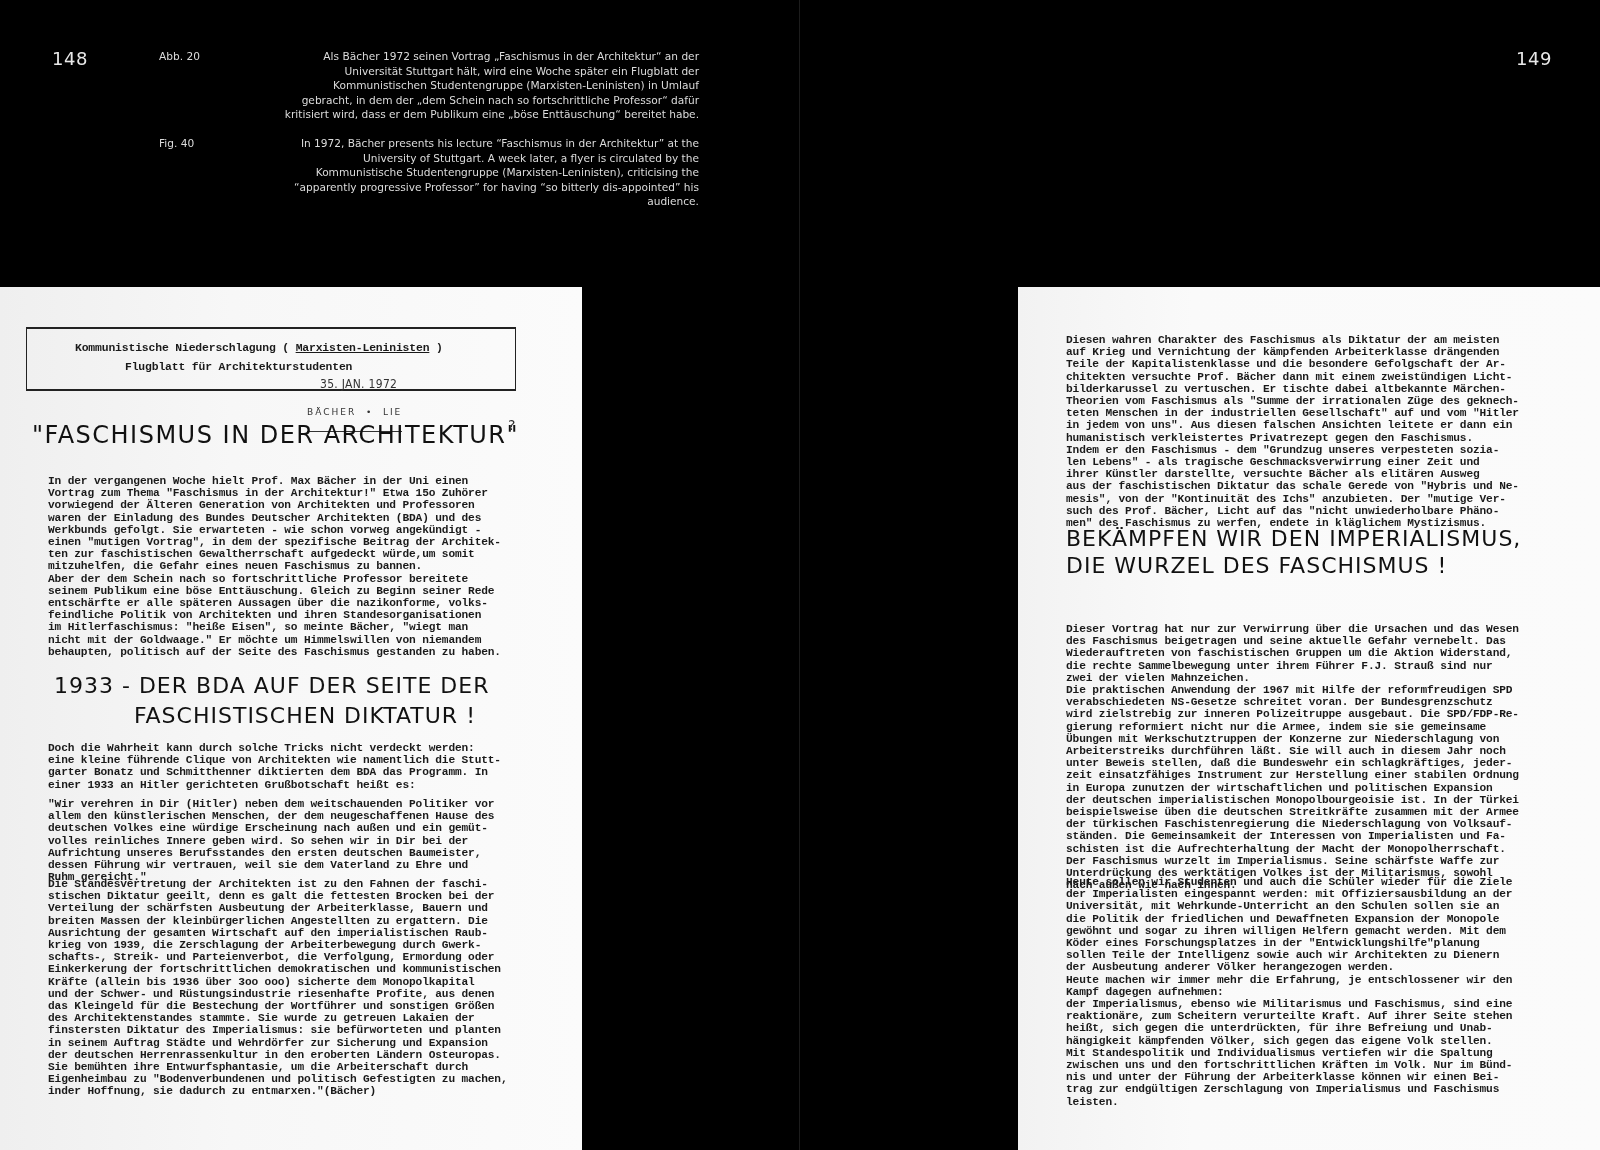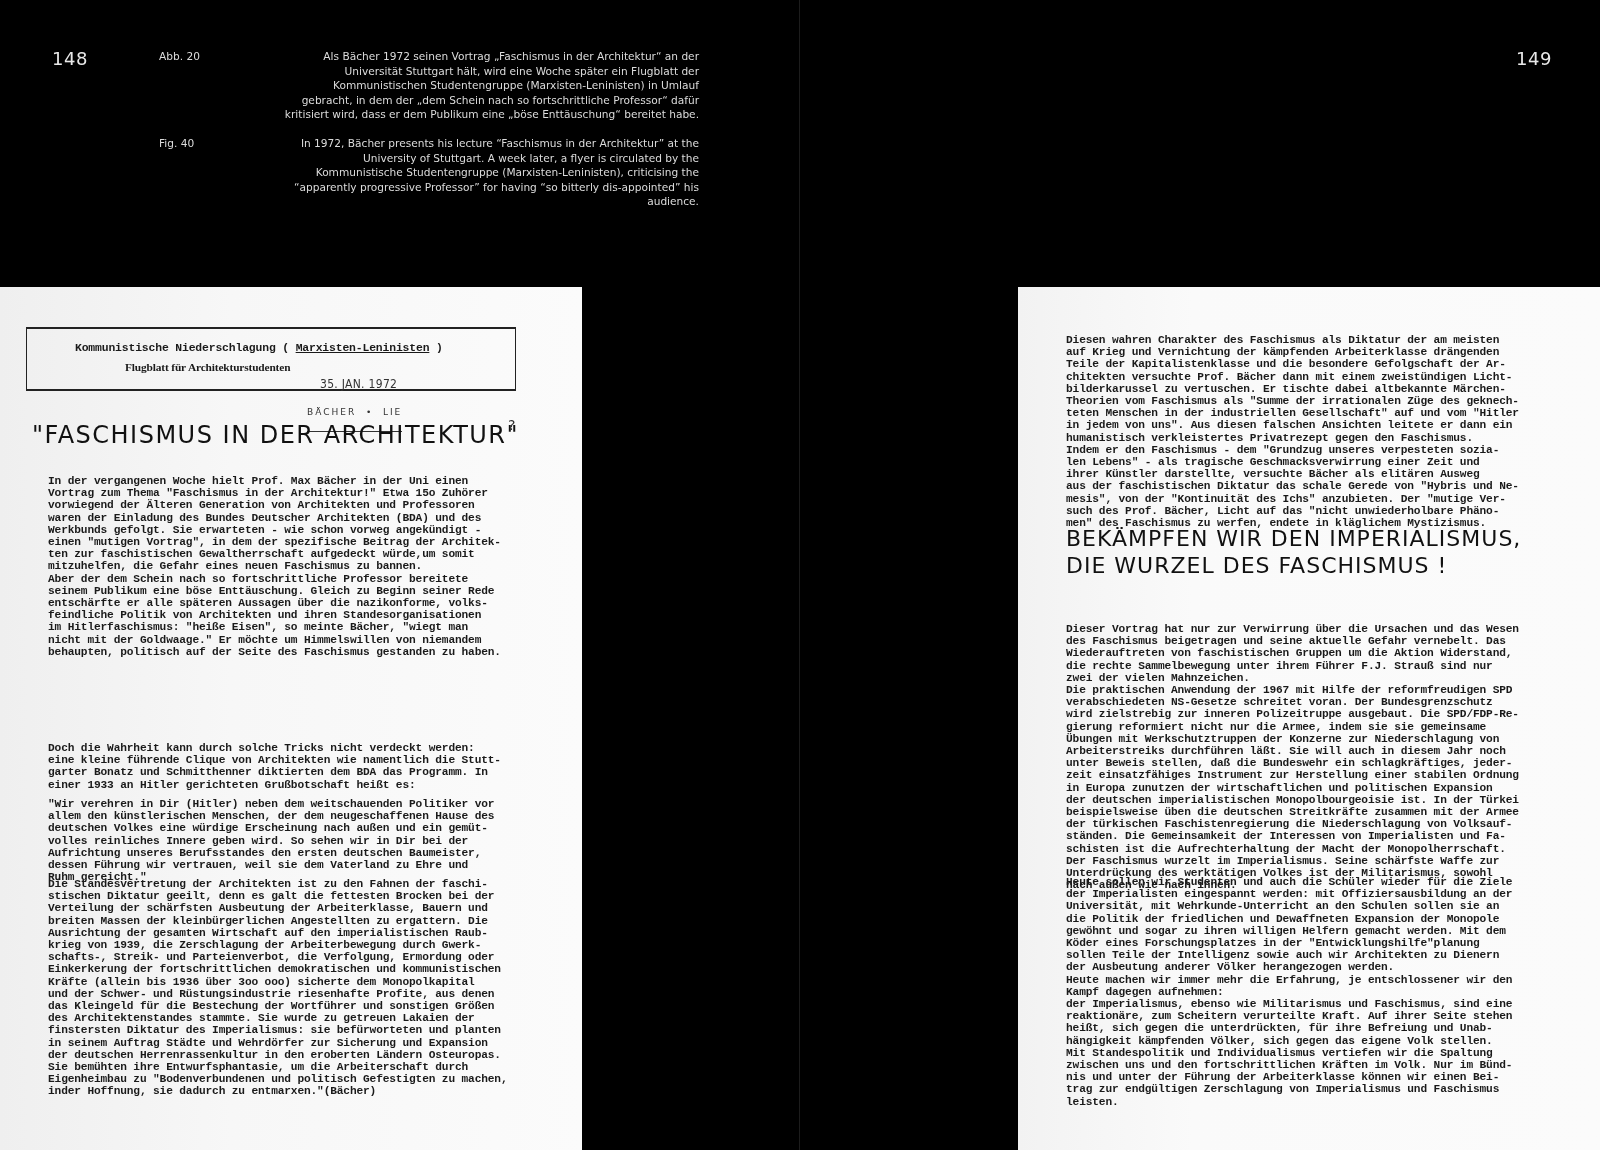--- a/index.html
+++ b/index.html
@@ -23,21 +23,21 @@
       color:#111;
     }
     .sheet.left { left:0; width:582px; }
     .sheet.right { left:1018px; width:582px; background:linear-gradient(90deg,#f2f2f2 0%,#fafafa 30%,#fbfbfb 100%); }
 
     .tw { font-family:"Liberation Mono","DejaVu Sans Mono", monospace; font-weight:bold; font-size:11.2px; line-height:12.2px; letter-spacing:-0.15px; white-space:pre; color:#1a1a1a; }
     .hand { font-family:"DejaVu Sans", sans-serif; font-weight:normal; color:#111; white-space:pre; letter-spacing:1px; }
 
     .header-box { position:absolute; left:26px; top:40px; width:488px; height:60px; border-top:2px solid #222; border-bottom:2px solid #222; border-left:1.5px solid #222; border-right:1.5px solid #222; }
     .header-box .l1 { position:absolute; left:48px; top:13px; font-size:11.4px; }
-    .header-box .l2 { position:absolute; left:98px; top:32px; font-size:11.4px;font-family:Liberation Serif, serif; }
+    .header-box .l2 { position:absolute; left:98px; top:32px; font-size:11.4px; }
     .underline { text-decoration:underline; }
     .date-stamp { position:absolute; left:320px; top:90px; font-family:"DejaVu Sans Condensed","DejaVu Sans", sans-serif; font-size:12px; color:#333; letter-spacing:0.3px; }
     .annot { position:absolute; left:307px; top:120px; font-size:9px; color:#333; letter-spacing:2px; border-bottom:1px solid #333; padding-bottom:14px; }
     .title-hand { position:absolute; left:32px; top:134px; font-size:24px; letter-spacing:1.5px; }
     .title-q { position:absolute; left:508px; top:130px; font-size:14px; color:#333; }
 
     .p1 { position:absolute; left:48px; top:188px; }
     .h1933 { position:absolute; left:54px; top:384px; font-size:22px; line-height:30px; }
     .p2 { position:absolute; left:48px; top:455px; }
     .quote { position:absolute; left:48px; top:511px; }
@@ -85,20 +85,22 @@
 einen "mutigen Vortrag", in dem der spezifische Beitrag der Architek-
 ten zur faschistischen Gewaltherrschaft aufgedeckt würde,um somit
 mitzuhelfen, die Gefahr eines neuen Faschismus zu bannen.
 Aber der dem Schein nach so fortschrittliche Professor bereitete
 seinem Publikum eine böse Enttäuschung. Gleich zu Beginn seiner Rede
 entschärfte er alle späteren Aussagen über die nazikonforme, volks-
 feindliche Politik von Architekten und ihren Standesorganisationen
 im Hitlerfaschismus: "heiße Eisen", so meinte Bächer, "wiegt man
 nicht mit der Goldwaage." Er möchte um Himmelswillen von niemandem
 behaupten, politisch auf der Seite des Faschismus gestanden zu haben.</div>
+  <div class="h1933 hand">1933 - DER BDA AUF DER SEITE DER
+          FASCHISTISCHEN DIKTATUR !</div>
   <div class="p2 tw">Doch die Wahrheit kann durch solche Tricks nicht verdeckt werden:
 eine kleine führende Clique von Architekten wie namentlich die Stutt-
 garter Bonatz und Schmitthenner diktierten dem BDA das Programm. In
 einer 1933 an Hitler gerichteten Grußbotschaft heißt es:</div>
   <div class="quote tw">"Wir verehren in Dir (Hitler) neben dem weitschauenden Politiker vor
 allem den künstlerischen Menschen, der dem neugeschaffenen Hause des
 deutschen Volkes eine würdige Erscheinung nach außen und ein gemüt-
 volles reinliches Innere geben wird. So sehen wir in Dir bei der
 Aufrichtung unseres Berufsstandes den ersten deutschen Baumeister,
 dessen Führung wir vertrauen, weil sie dem Vaterland zu Ehre und

